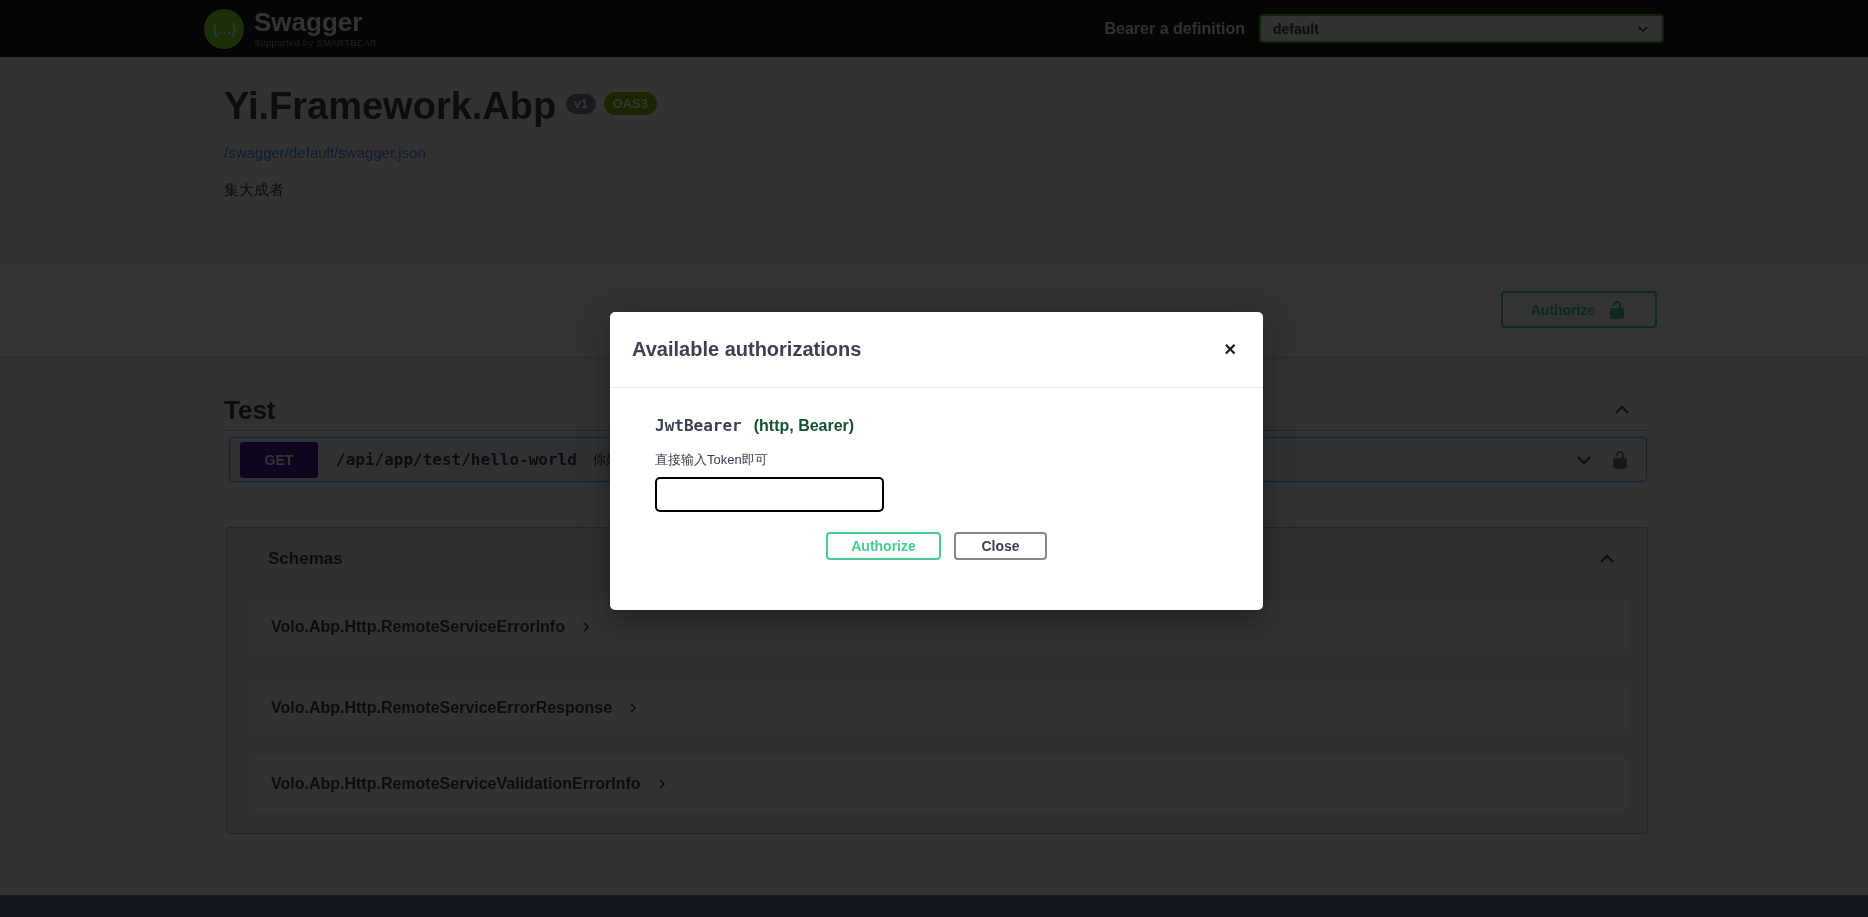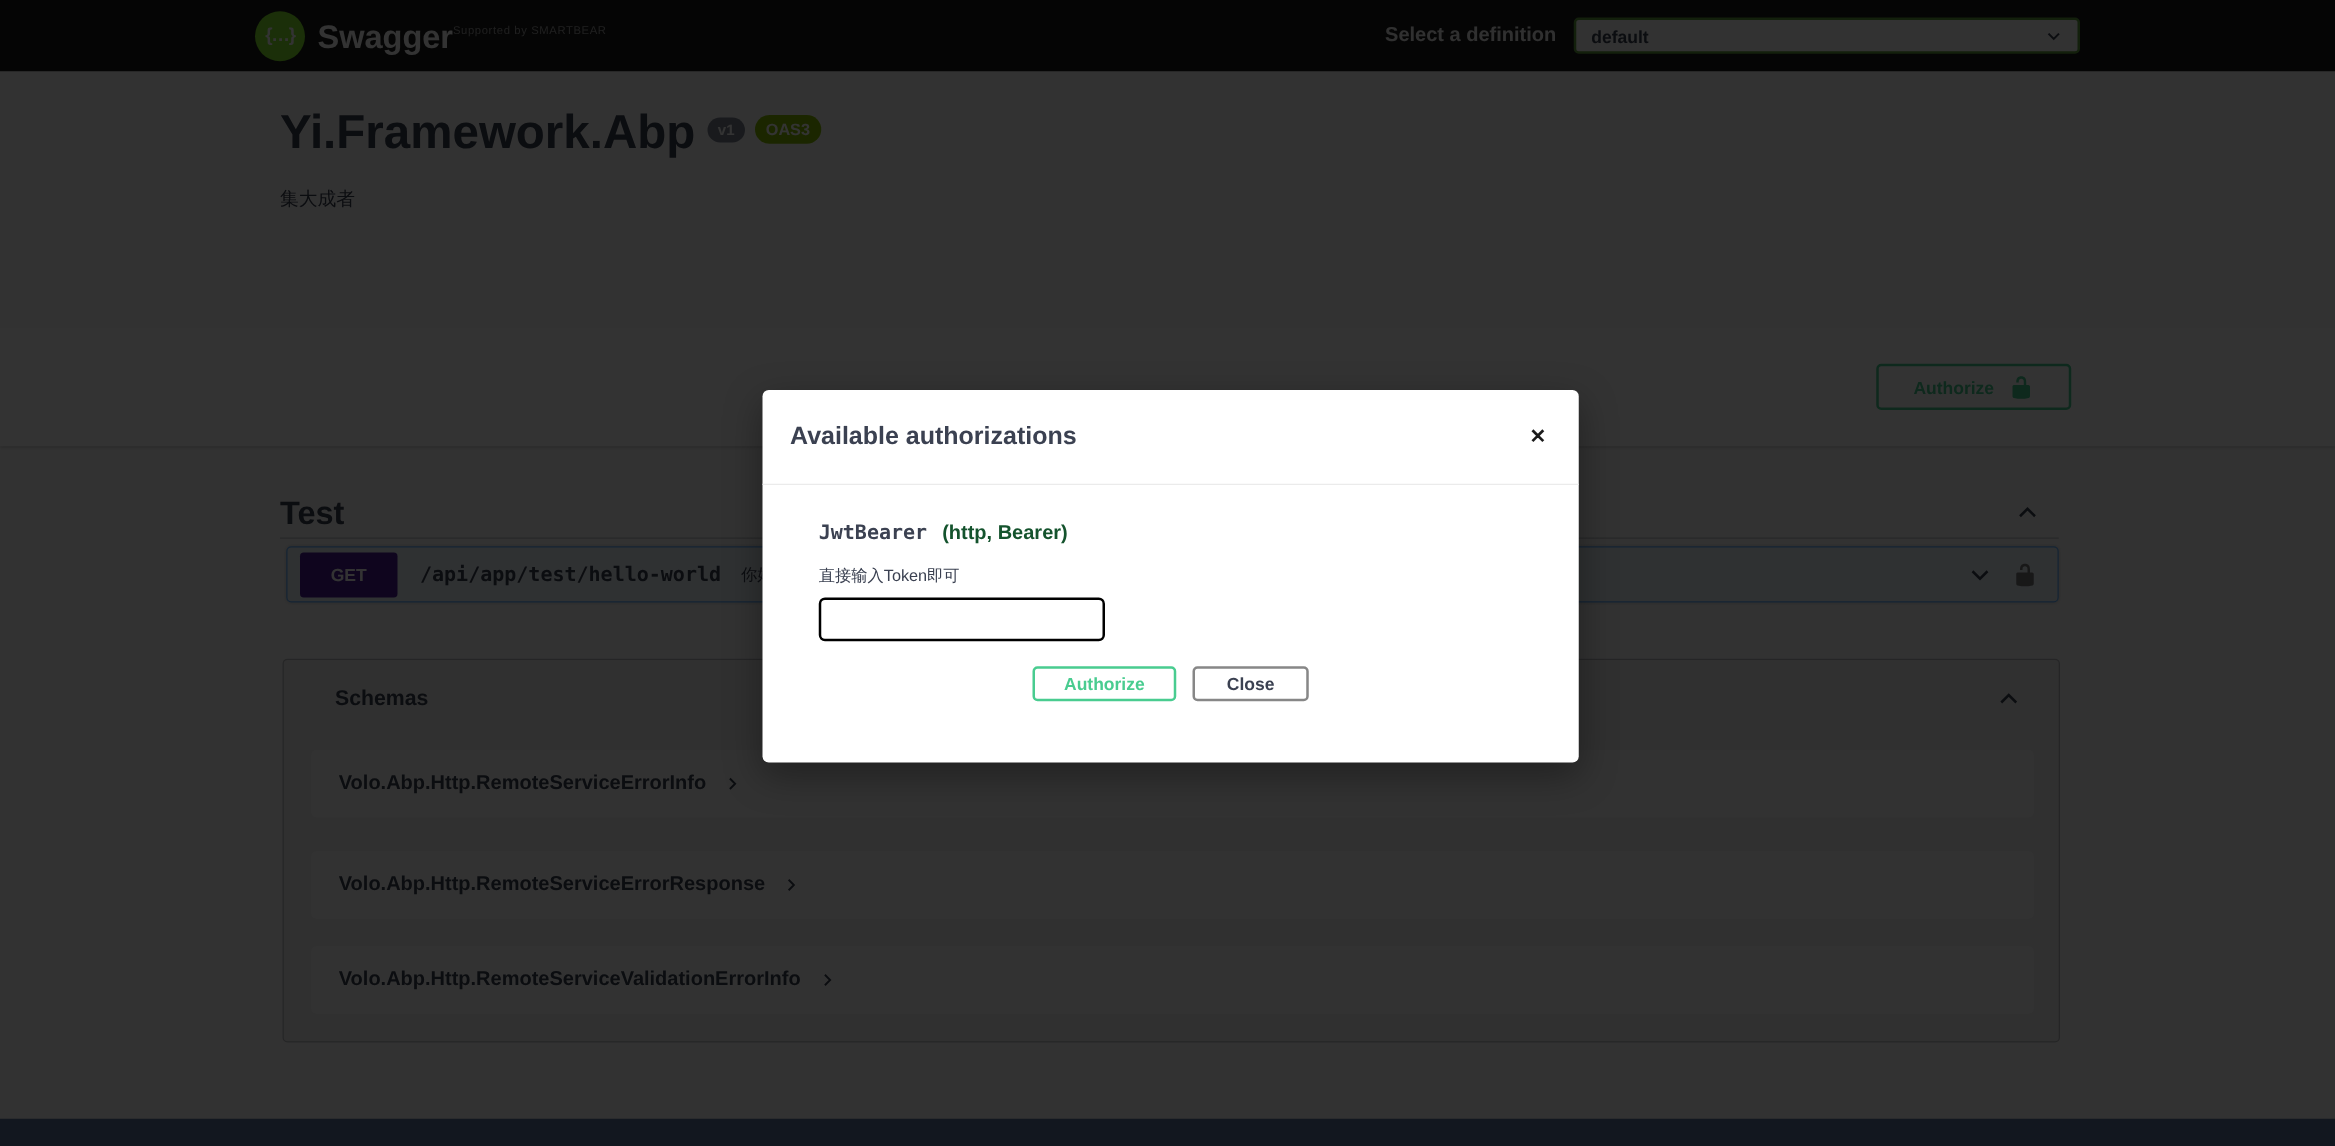--- a/index.html
+++ b/index.html
@@ -8,21 +8,21 @@
     background:#fafafa;font-family:"Liberation Sans",sans-serif;color:#3b4151;
   }
   
   .topbar{position:absolute;top:0;left:0;right:0;height:57px;background:#1b1b1b;z-index:1;}
   .topbar-wrapper{max-width:1460px;margin:0 auto;padding:0 20px;height:100%;
     display:flex;align-items:center;justify-content:space-between;}
   .logo{display:flex;align-items:center;gap:10px;}
   .logo-circle{width:40px;height:40px;border-radius:50%;background:#85ea2d;
     display:flex;align-items:center;justify-content:center;color:#fff;
     font-weight:bold;font-size:15px;letter-spacing:-1px;}
-  .logo-stack{display:flex;flex-direction:row;}
+  .logo-stack{display:flex;flex-direction:column;}
   .logo-word{color:#ffffff;font-size:26px;font-weight:bold;line-height:1;}
   .logo-sub{color:#9b9b9b;font-size:9px;letter-spacing:.5px;margin-top:3px;}
   .definition{display:flex;align-items:center;gap:14px;}
   .definition-label{color:#f0f0f0;font-size:16px;font-weight:bold;}
   .select-box{width:405px;height:29px;background:#f7f7f7;border:2px solid #62a03f;border-radius:4px;
     display:flex;align-items:center;justify-content:space-between;padding:0 12px;box-sizing:border-box;
     color:#3b4151;font-weight:bold;font-size:14px;cursor:pointer;}
   .caret{display:flex;align-items:center;}
   
   .info{position:absolute;left:224px;top:84px;z-index:1;}
@@ -106,41 +106,42 @@
 <div class="topbar">
   <div class="topbar-wrapper">
     <div class="logo">
       <div class="logo-circle">{…}</div>
       <div class="logo-stack">
         <span class="logo-word">Swagger</span>
         <span class="logo-sub">Supported by SMARTBEAR</span>
       </div>
     </div>
     <div class="definition">
-      <span class="definition-label">Select a definition</span>
+      <span class="definition-label">Bearer a definition</span>
       <div class="select-box" role="combobox">
         <span>default</span>
         <span class="caret">
           <svg width="14" height="14" viewBox="0 0 20 20">
             <polyline points="4,7 10,13 16,7" fill="none" stroke="#3b4151" stroke-width="2.4"></polyline>
           </svg>
         </span>
       </div>
     </div>
   </div>
 </div>
 
 <div class="info">
   <div class="title-row">
     <span class="page-title">Yi.Framework.Abp</span>
     <span class="badges">
       <span class="version-badge">v1</span>
       <span class="oas-badge">OAS3</span>
     </span>
   </div>
+  <div class="spec-link">/swagger/default/swagger.json</div>
   <div class="api-desc">集大成者</div>
 </div>
 
 <div class="scheme-container">
   <div class="scheme-wrapper">
     <button class="btn-authorize-main">
       <span>Authorize</span>
       <span>
         <svg width="20" height="20" viewBox="0 0 20 20" fill="#49cc90">
           <path d="M15.8 8H14V5.6C14 2.703 12.665 1 10 1 7.334 1 6 2.703 6 5.6V6h2v-.801C8 3.754 8.797 3 10 3c1.203 0 2 .754 2 2.199V8H4c-.553 0-1 .646-1 1.199V17c0 .549.428 1.139.951 1.307l1.197.387c.523.17 1.382.306 1.904.306h5.896c.524 0 1.375-.137 1.898-.306l1.199-.387c.524-.167.955-.757.955-1.306V9.199C17 8.646 16.352 8 15.8 8z"></path>

